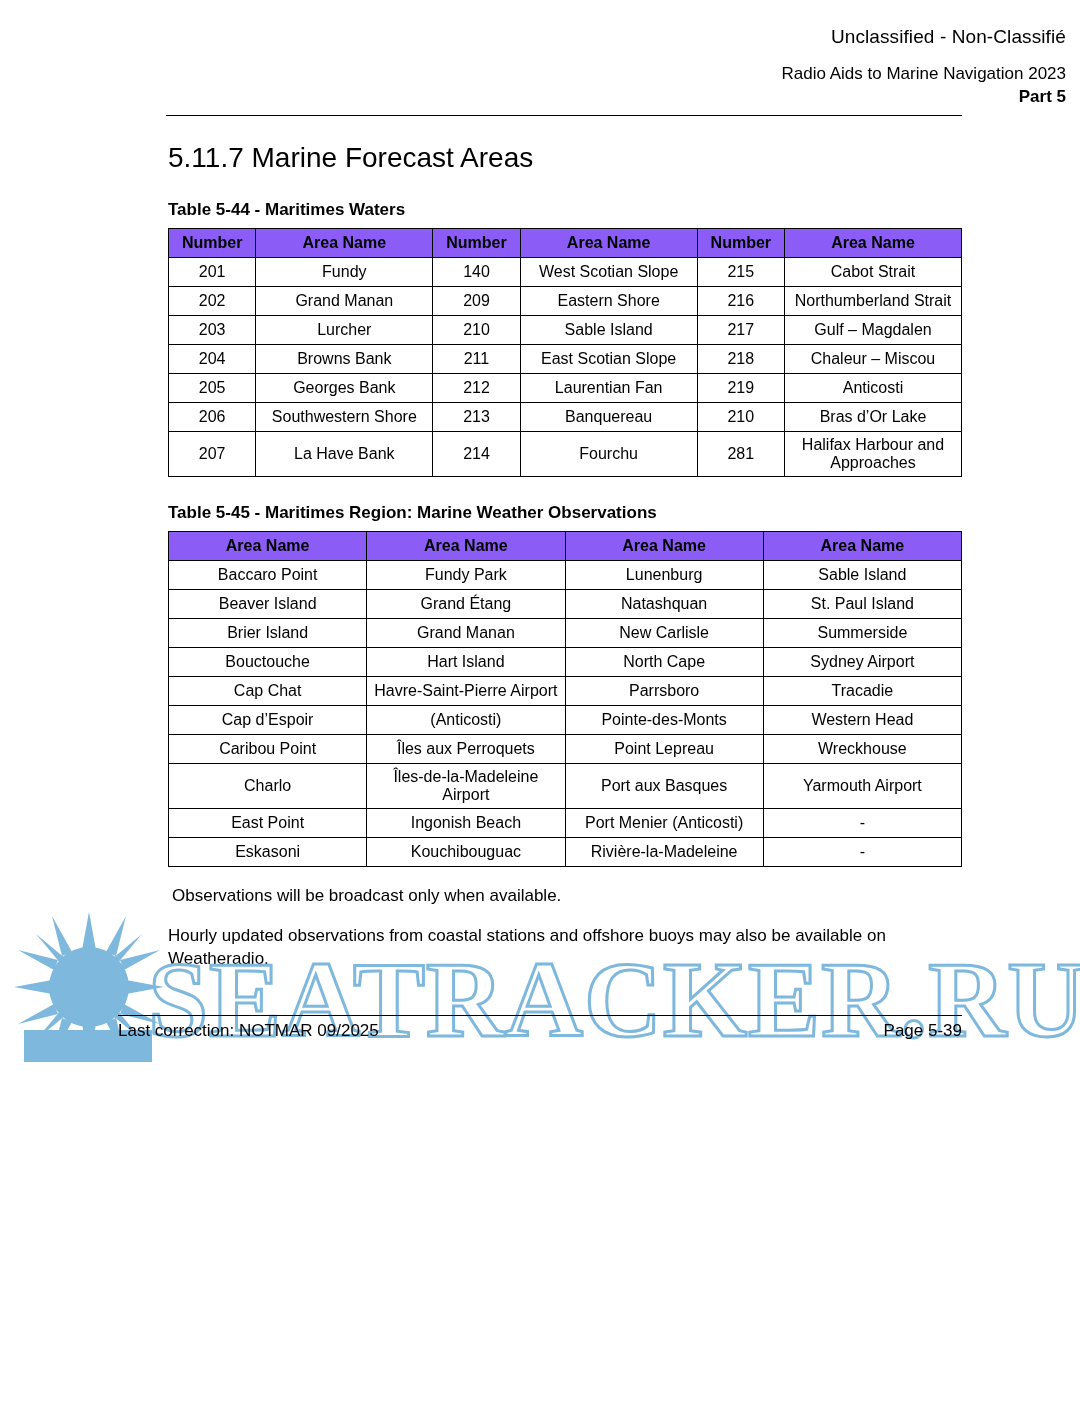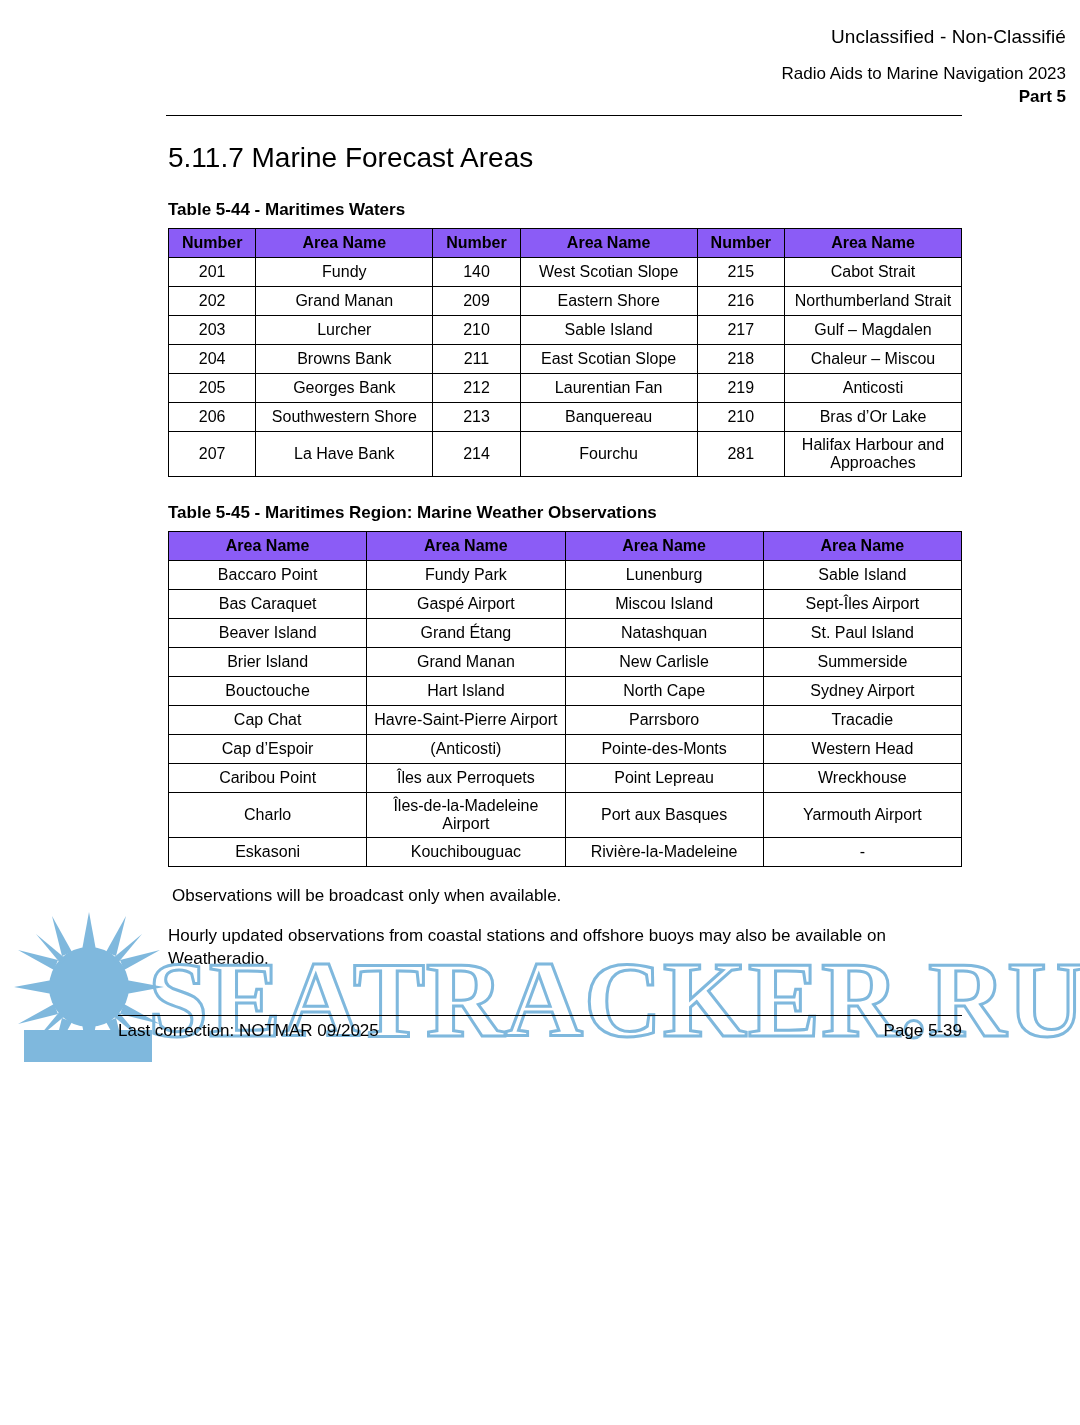--- a/index.html
+++ b/index.html
@@ -253,26 +253,20 @@
         </tr>
       </thead>
       <tbody>
         <tr>
           <td>Baccaro Point</td>
           <td>Fundy Park</td>
           <td>Lunenburg</td>
           <td>Sable Island</td>
         </tr>
         <tr>
-          <td>Bas Caraquet</td>
-          <td>Gaspé Airport</td>
-          <td>Miscou Island</td>
-          <td>Sept-Îles Airport</td>
-        </tr>
-        <tr>
           <td>Beaver Island</td>
           <td>Grand Étang</td>
           <td>Natashquan</td>
           <td>St. Paul Island</td>
         </tr>
         <tr>
           <td>Brier Island</td>
           <td>Grand Manan</td>
           <td>New Carlisle</td>
           <td>Summerside</td>
@@ -299,20 +293,26 @@
           <td>Caribou Point</td>
           <td>Îles aux Perroquets</td>
           <td>Point Lepreau</td>
           <td>Wreckhouse</td>
         </tr>
         <tr>
           <td>Charlo</td>
           <td>Îles-de-la-Madeleine Airport</td>
           <td>Port aux Basques</td>
           <td>Yarmouth Airport</td>
+        </tr>
+        <tr>
+          <td>East Point</td>
+          <td>Ingonish Beach</td>
+          <td>Port Menier (Anticosti)</td>
+          <td>-</td>
         </tr>
         <tr>
           <td>Eskasoni</td>
           <td>Kouchibouguac</td>
           <td>Rivière-la-Madeleine</td>
           <td>-</td>
         </tr>
       </tbody>
     </table>
 

